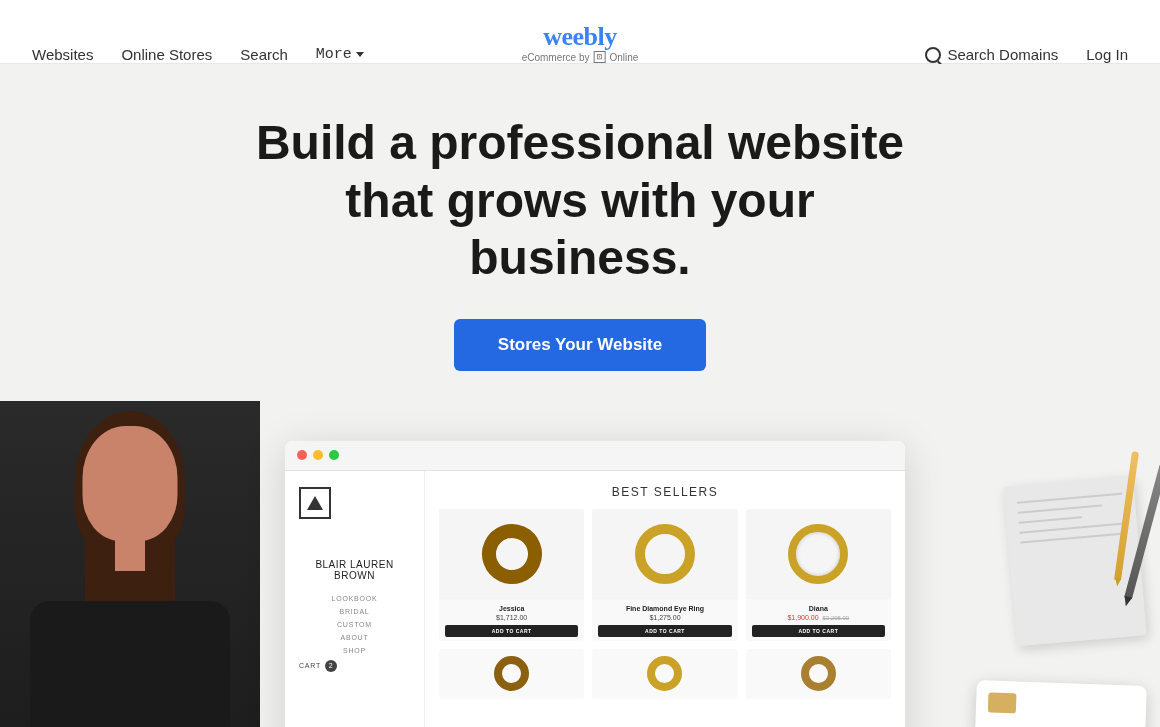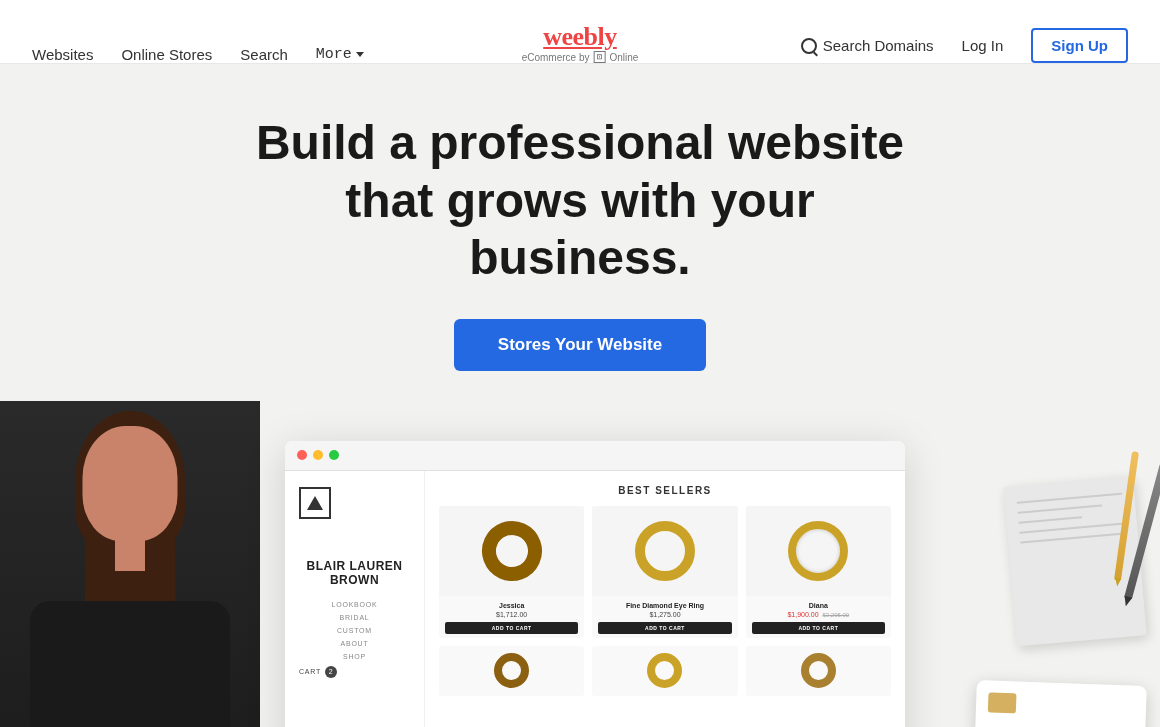--- a/index.html
+++ b/index.html
@@ -33,25 +33,24 @@
     }
     .header-center {
       position: absolute;
       left: 50%;
       transform: translateX(-50%);
       text-align: center;
     }
     .logo-text {
       font-size: 26px;
       font-weight: 700;
-      color: #ef4444;
+      color: #3b82f6;
       font-family: Georgia, serif;
       letter-spacing: -0.5px;
       line-height: 1;
-      text-decoration: underline;
     }
     .logo-sub {
       font-size: 10px;
       color: #777;
       display: flex;
       align-items: center;
       gap: 4px;
       justify-content: center;
       margin-top: 1px;
     }
@@ -261,22 +260,22 @@
       justify-content: center;
       margin-bottom: 10px;
     }
     .mockup-logo-inner {
       width: 0; height: 0;
       border-left: 8px solid transparent;
       border-right: 8px solid transparent;
       border-bottom: 14px solid #333;
     }
     .mockup-brand {
-      font-size: 12px;
-      font-weight: 700;
+      font-size: 10px;
+      font-weight: 400;
       color: #222;
       letter-spacing: 0.5px;
       margin-bottom: 14px;
       margin-top: 40px;
     }
     .mockup-nav-item {
       font-size: 7px;
       color: #888;
       letter-spacing: 0.8px;
       margin-bottom: 6px;
@@ -304,22 +303,22 @@
       justify-content: center;
     }
 
     
     .mockup-main {
       flex: 1;
       padding: 14px;
       overflow: hidden;
     }
     .best-sellers-label {
-      font-size: 10px;
-      font-weight: 700;
+      font-size: 12px;
+      font-weight: 400;
       letter-spacing: 1.5px;
       color: #333;
       text-transform: uppercase;
       margin-bottom: 10px;
     }
     .product-grid {
       display: grid;
       grid-template-columns: repeat(3, 1fr);
       gap: 8px;
     }
@@ -526,21 +525,20 @@
       <span>Online</span>
     </div>
   </div>
 
   <div class="header-right">
     <a href="#" class="search-domains">
       <span class="search-icon-circle"></span>
       <span>Search Domains</span>
     </a>
     <a href="#" class="login-link">Log In</a>
-    <button class="signup-btn">Sign Up</button>
   </div>
 </header>
 
 <section class="hero">
   <h1 class="hero-title">Build a professional website that grows with your business.</h1>
   <button class="cta-btn">Stores Your Website</button>
 
   <div class="hero-bottom">
 
     <div class="person-container">

